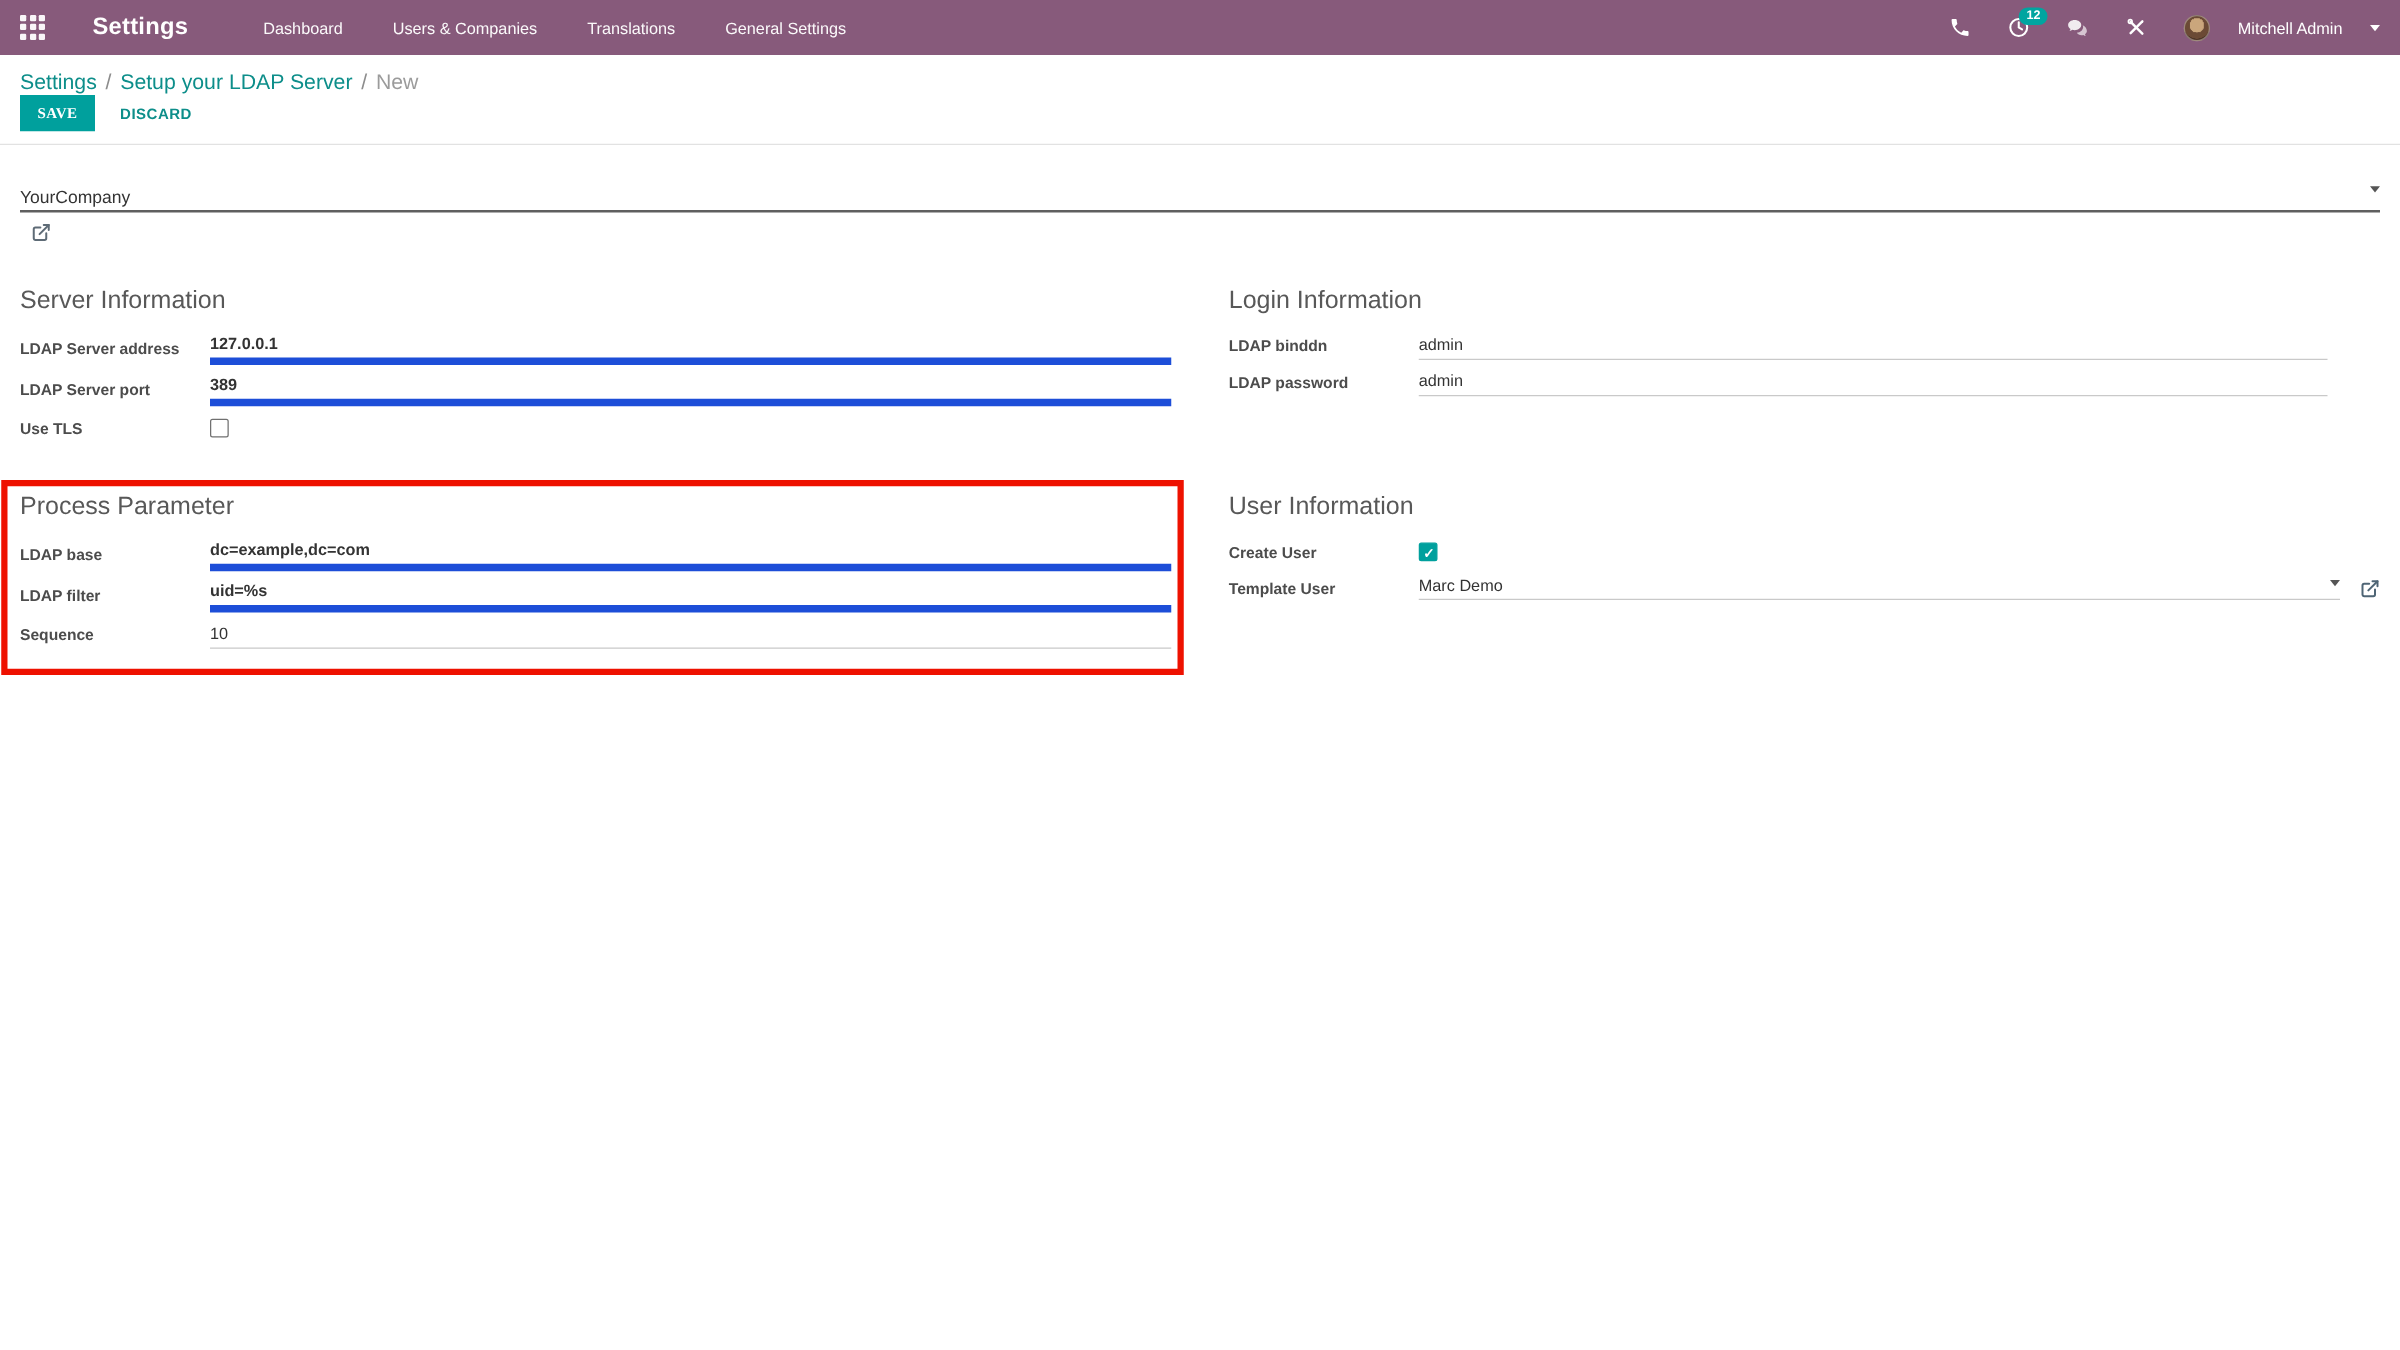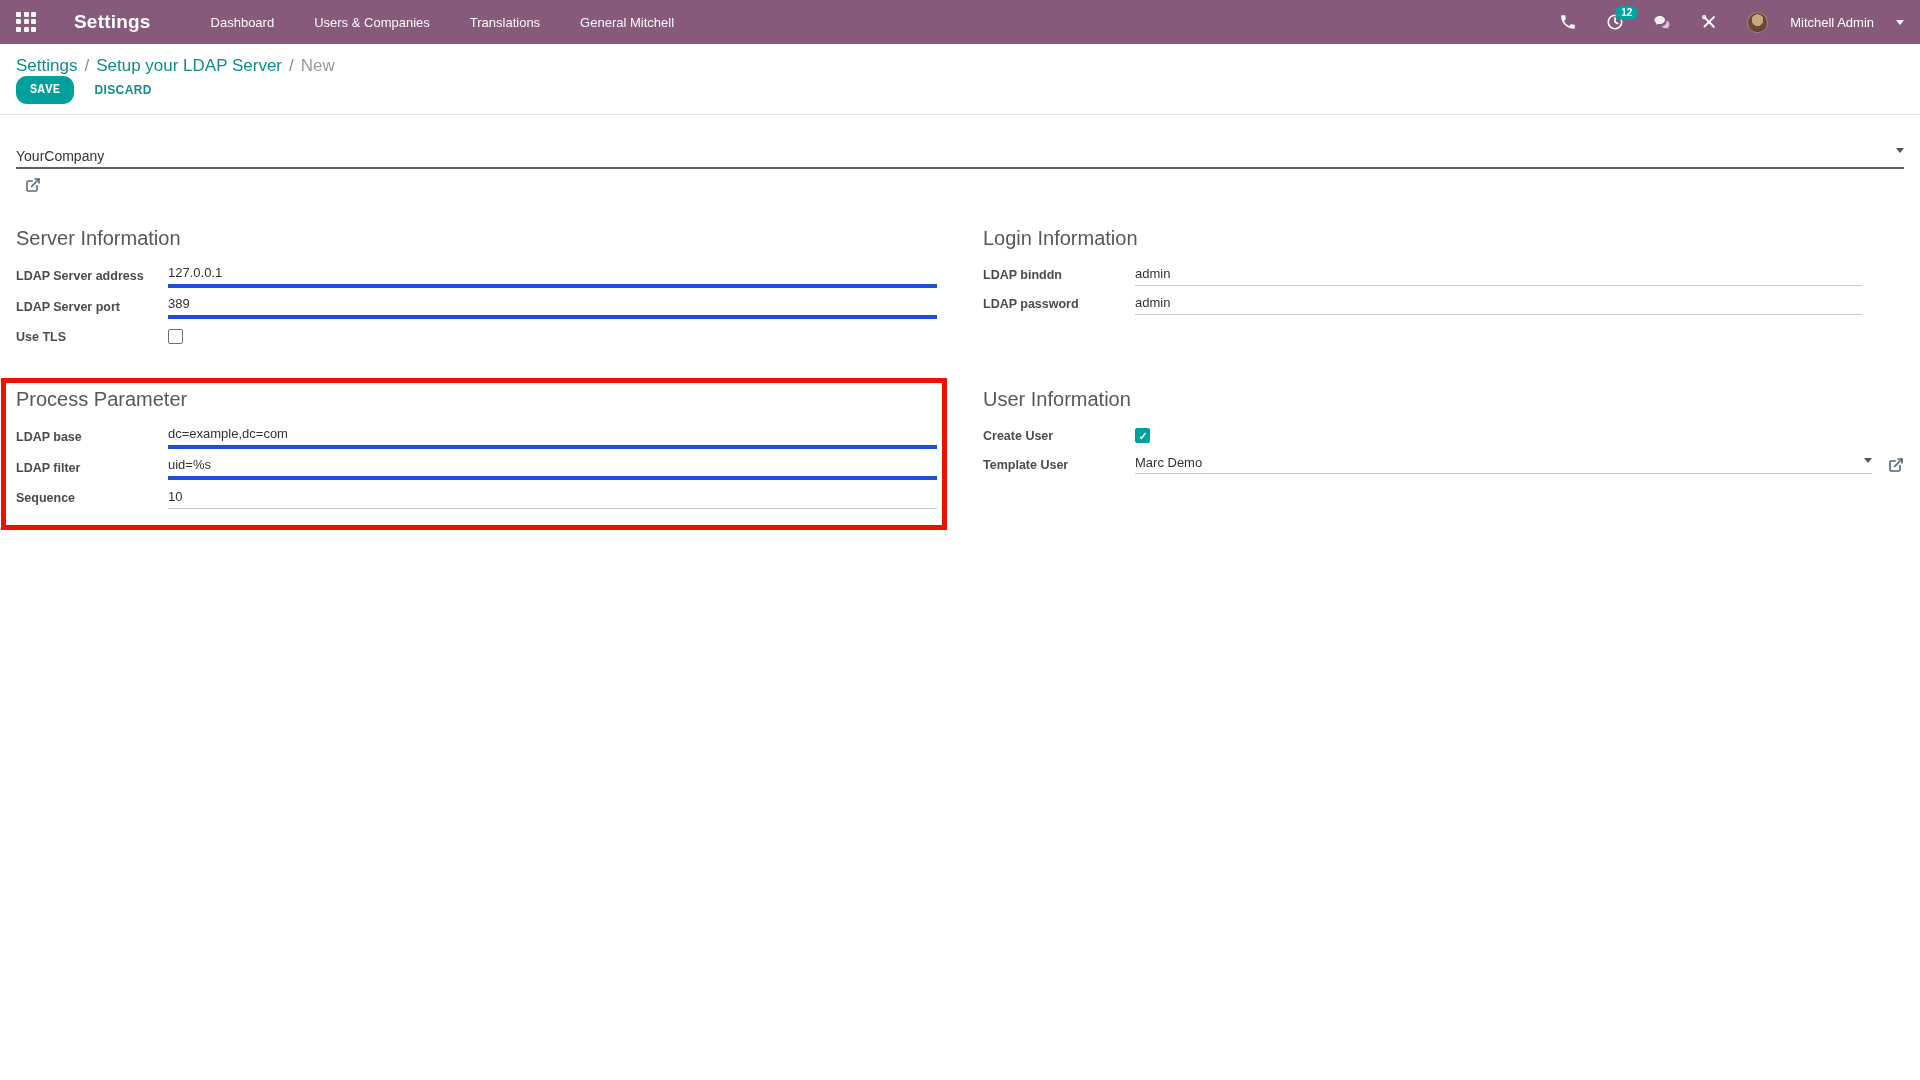--- a/index.html
+++ b/index.html
@@ -37,22 +37,22 @@
   .caret-white { width:0; height:0; border:4px solid transparent; border-top:5px solid #fff; margin-top:5px; }
 
   
   .control-panel { padding:12px 16px 10px; border-bottom:1px solid #e2e2e2; }
   .breadcrumb { font-size:17px; color:#9b9b9b; }
   .breadcrumb .bc-link { color:#0d8e8a; cursor:pointer; }
   .breadcrumb .sep { color:#8d8d8d; margin:0 7px; }
   .cp-buttons { display:flex; align-items:center; gap:18px; }
   .btn-save {
     background:#00A09D; color:#fff; border:none; cursor:pointer;
-    font-family:Liberation Mono, monospace; font-size:12px; font-weight:bold; letter-spacing:.4px;
-    padding:7px 14px; border-radius:11px;
+    font-family:Liberation Serif, serif; font-size:12px; font-weight:bold; letter-spacing:.4px;
+    padding:7px 14px; border-radius:0;
   }
   .btn-discard {
     background:none; border:none; cursor:pointer; font-family:inherit;
     color:#0d8e8a; font-size:12px; font-weight:bold; letter-spacing:.4px; padding:7px 2px;
   }
 
   
   .sheet { padding:0 16px; }
   .company-block { margin-top:33px; }
   .company-line { display:flex; border-bottom:2px solid #5f5f5f; padding-bottom:3px; cursor:pointer; }
@@ -65,21 +65,21 @@
     margin-top:30px; align-items:start; }
   .group-title { font-size:20px; font-weight:400; color:#585858; margin:0 0 13px; }
   .field-row { display:flex; align-items:center; min-height:23px; margin-bottom:6px; }
   .field-label { width:152px; flex:none; font-size:12.5px; font-weight:bold; color:#4c4c4c; }
   .field-wrap { flex:1; display:flex; align-items:center; }
   .field-input {
     width:100%; border:none; outline:none; background:transparent;
     border-bottom:1px solid #c9c9c9; padding:2px 0 4px;
     font-family:inherit; font-size:13px; color:#333;
   }
-  .field-input.required { border-bottom:4px solid #1d4ed8; }
+  .field-input.required { border-bottom:6px solid #1d4ed8;font-weight:bold; }
   .pad-r { margin-right:42px; }
 
   .checkbox { width:15px; height:15px; border:1px solid #707070; border-radius:2px;
     background:#fff; position:relative; cursor:pointer; flex:none; }
   .checkbox.checked { background:#00A09D; border-color:#00A09D; }
   .checkbox.checked::after { content:"\2713"; position:absolute; left:2.5px; top:0.5px;
     color:#fff; font-size:11px; font-weight:bold; }
 
   .m2o-line { flex:1; display:flex; align-items:flex-end; border-bottom:1px solid #c9c9c9;
     padding-bottom:3px; margin-right:16px; cursor:pointer; }
@@ -102,21 +102,21 @@
       <i></i>
       <i></i>
       <i></i>
       <i></i>
   </div>
   <div class="navbar-title">Settings</div>
   <nav class="navbar-menu">
     <span class="menu-item">Dashboard</span>
     <span class="menu-item">Users &amp; Companies</span>
     <span class="menu-item">Translations</span>
-    <span class="menu-item">General Mitchell</span>
+    <span class="menu-item">General Settings</span>
   </nav>
   <div class="navbar-right">
     <svg class="nav-ico" viewBox="0 0 24 24" fill="#fff">
       <path d="M6.6 10.8c1.5 2.9 3.8 5.2 6.7 6.7l2.2-2.2c.3-.3.7-.4 1-.2 1.1.4 2.3.6 3.6.6.6 0 1 .4 1 1V20c0 .6-.4 1-1 1C10.6 21 3 13.4 3 4c0-.6.4-1 1-1h3.5c.6 0 1 .4 1 1 0 1.3.2 2.5.6 3.6.1.3 0 .7-.2 1l-2.3 2.2z"></path>
     </svg>
     <div class="activity-wrap">
       <svg class="nav-ico" viewBox="0 0 24 24" fill="none" stroke="#fff" stroke-width="2.2">
         <circle cx="12" cy="12" r="9"></circle>
           <polyline points="12 6.5 12 12 15.5 14" stroke-linecap="round"></polyline>
       </svg>

